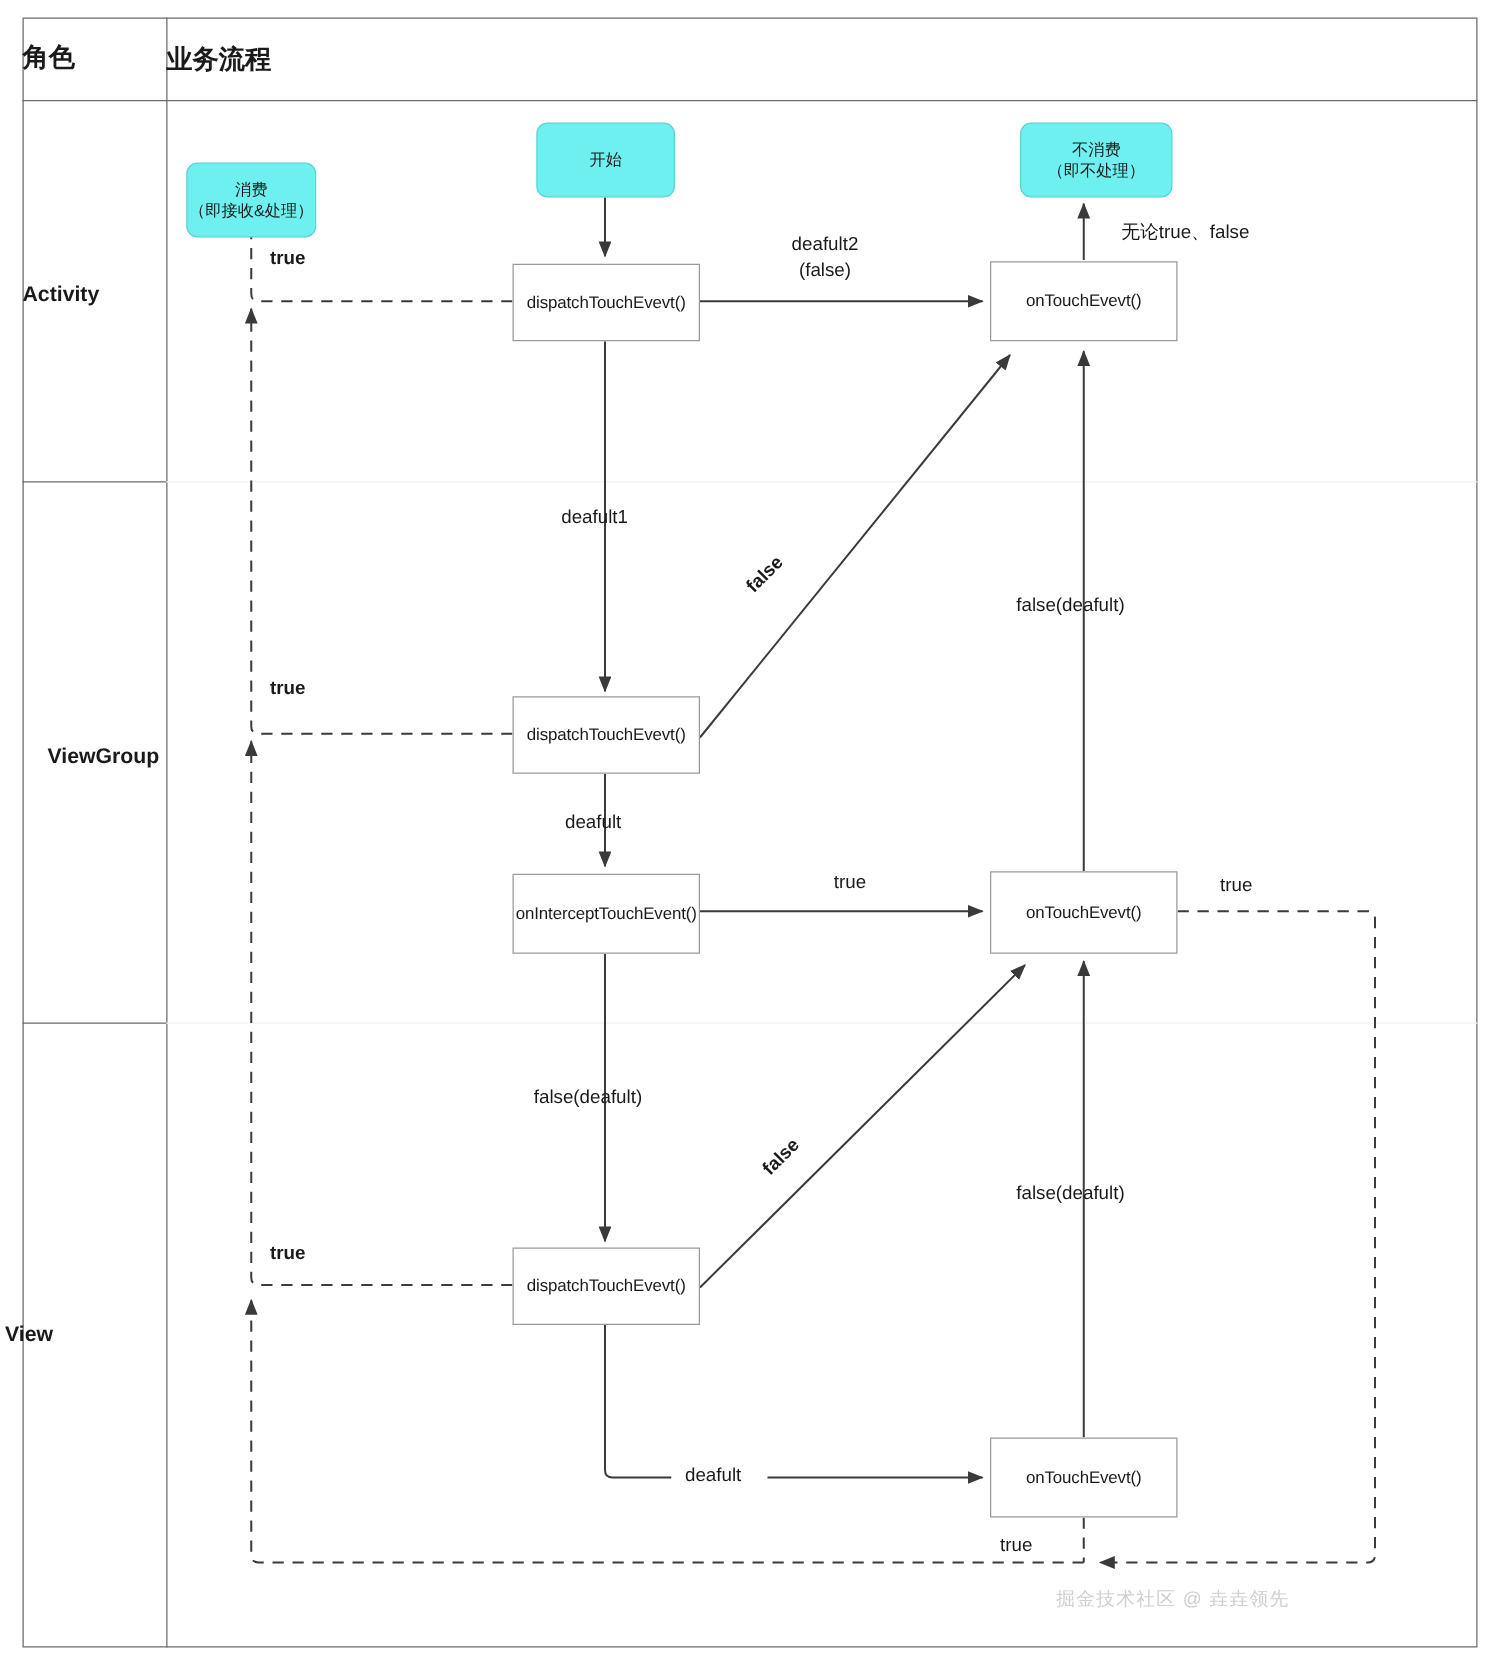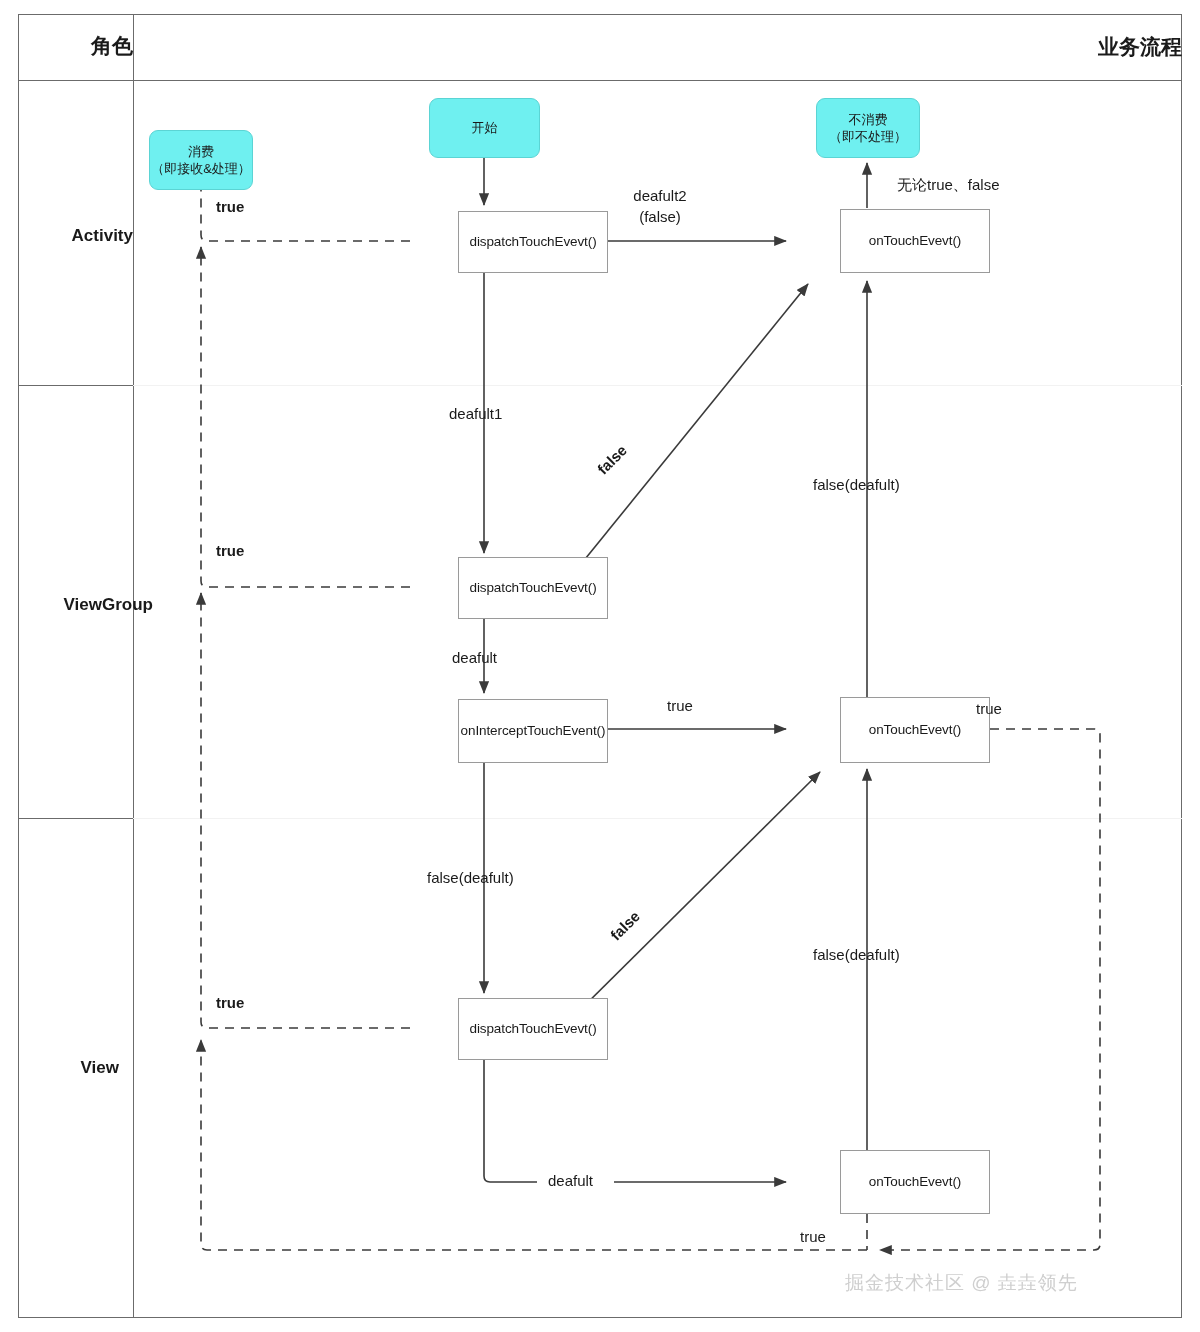--- a/index.html
+++ b/index.html
@@ -41,21 +41,21 @@
     background:#6b6b6b;
   }
   .row-div.left{ left:18px; width:115px; }
   .row-div.right{ left:133px; width:1049px; background:#f2f2f2; }
 
   
   .cell-label{
     position:absolute;
     font-weight:bold;
     color:#1a1a1a;
-    text-align:right;
+    text-align:left;
     white-space:nowrap;
   }
   #role-head{ left:18px; top:32px; width:115px; font-size:21px; }
   #flow-head{ left:133px; top:33px; width:1049px; font-size:21px; }
   #role-activity{ left:18px; top:226px; width:115px; font-size:17px; }
   #role-viewgroup{ left:18px; top:595px; width:115px; font-size:17px;padding-left:20px; }
   #role-view{ left:4px; top:1058px; width:115px; font-size:17px; }
 
   
   svg.layer{
@@ -73,21 +73,20 @@
     justify-content:center;
     text-align:center;
     color:#1a1a1a;
     line-height:1.32;
   }
   .node.proc{
     background:#ffffff;
     border:1px solid #9a9a9a;
     font-size:13.5px;
     letter-spacing:-0.1px;
-    margin-left:48px;
   }
   .node.term{
     background:#6ff0f0;
     border:1px solid #5bd4d4;
     border-radius:9px;
     font-size:13px;
     flex-direction:column;
   }
   .node.term span{display:block;}
 
@@ -105,21 +104,21 @@
     transform-origin:center center;
     font-weight:bold;
   }
   .elabel.two{ line-height:1.42; }
   .elabel.two span{ display:block; }
 
   
   #watermark{
     position:absolute;
     left:845px; top:1270px;
-    font-size:19px;
+    font-size:15px;
     color:#cfcfcf;
     white-space:nowrap;
     letter-spacing:1px;
   }
 </style>
 </head>
 <body>
 
 <div id="page">
 
@@ -188,21 +187,21 @@
 
   <div class="node term" style="left:149px;top:98px;width:104px;height:60px;margin-top:32px;">
     <span>消费</span>
     <span>（即接收&amp;处理）</span>
   </div>
 
   <div class="node term" style="left:429px;top:98px;width:111px;height:60px;text-align:right;">
     <span>开始</span>
   </div>
 
-  <div class="node term" style="left:816px;top:98px;width:104px;height:60px;">
+  <div class="node term" style="left:816px;top:98px;width:122px;height:60px;">
     <span>不消费</span>
     <span>（即不处理）</span>
   </div>
 
   <div class="node proc" style="left:410px;top:211px;width:150px;height:62px;">dispatchTouchEvevt()</div>
 
   <div class="node proc" style="left:792px;top:209px;width:150px;height:64px;">onTouchEvevt()</div>
 
   <div class="node proc" style="left:410px;top:557px;width:150px;height:62px;">dispatchTouchEvevt()</div>
 

